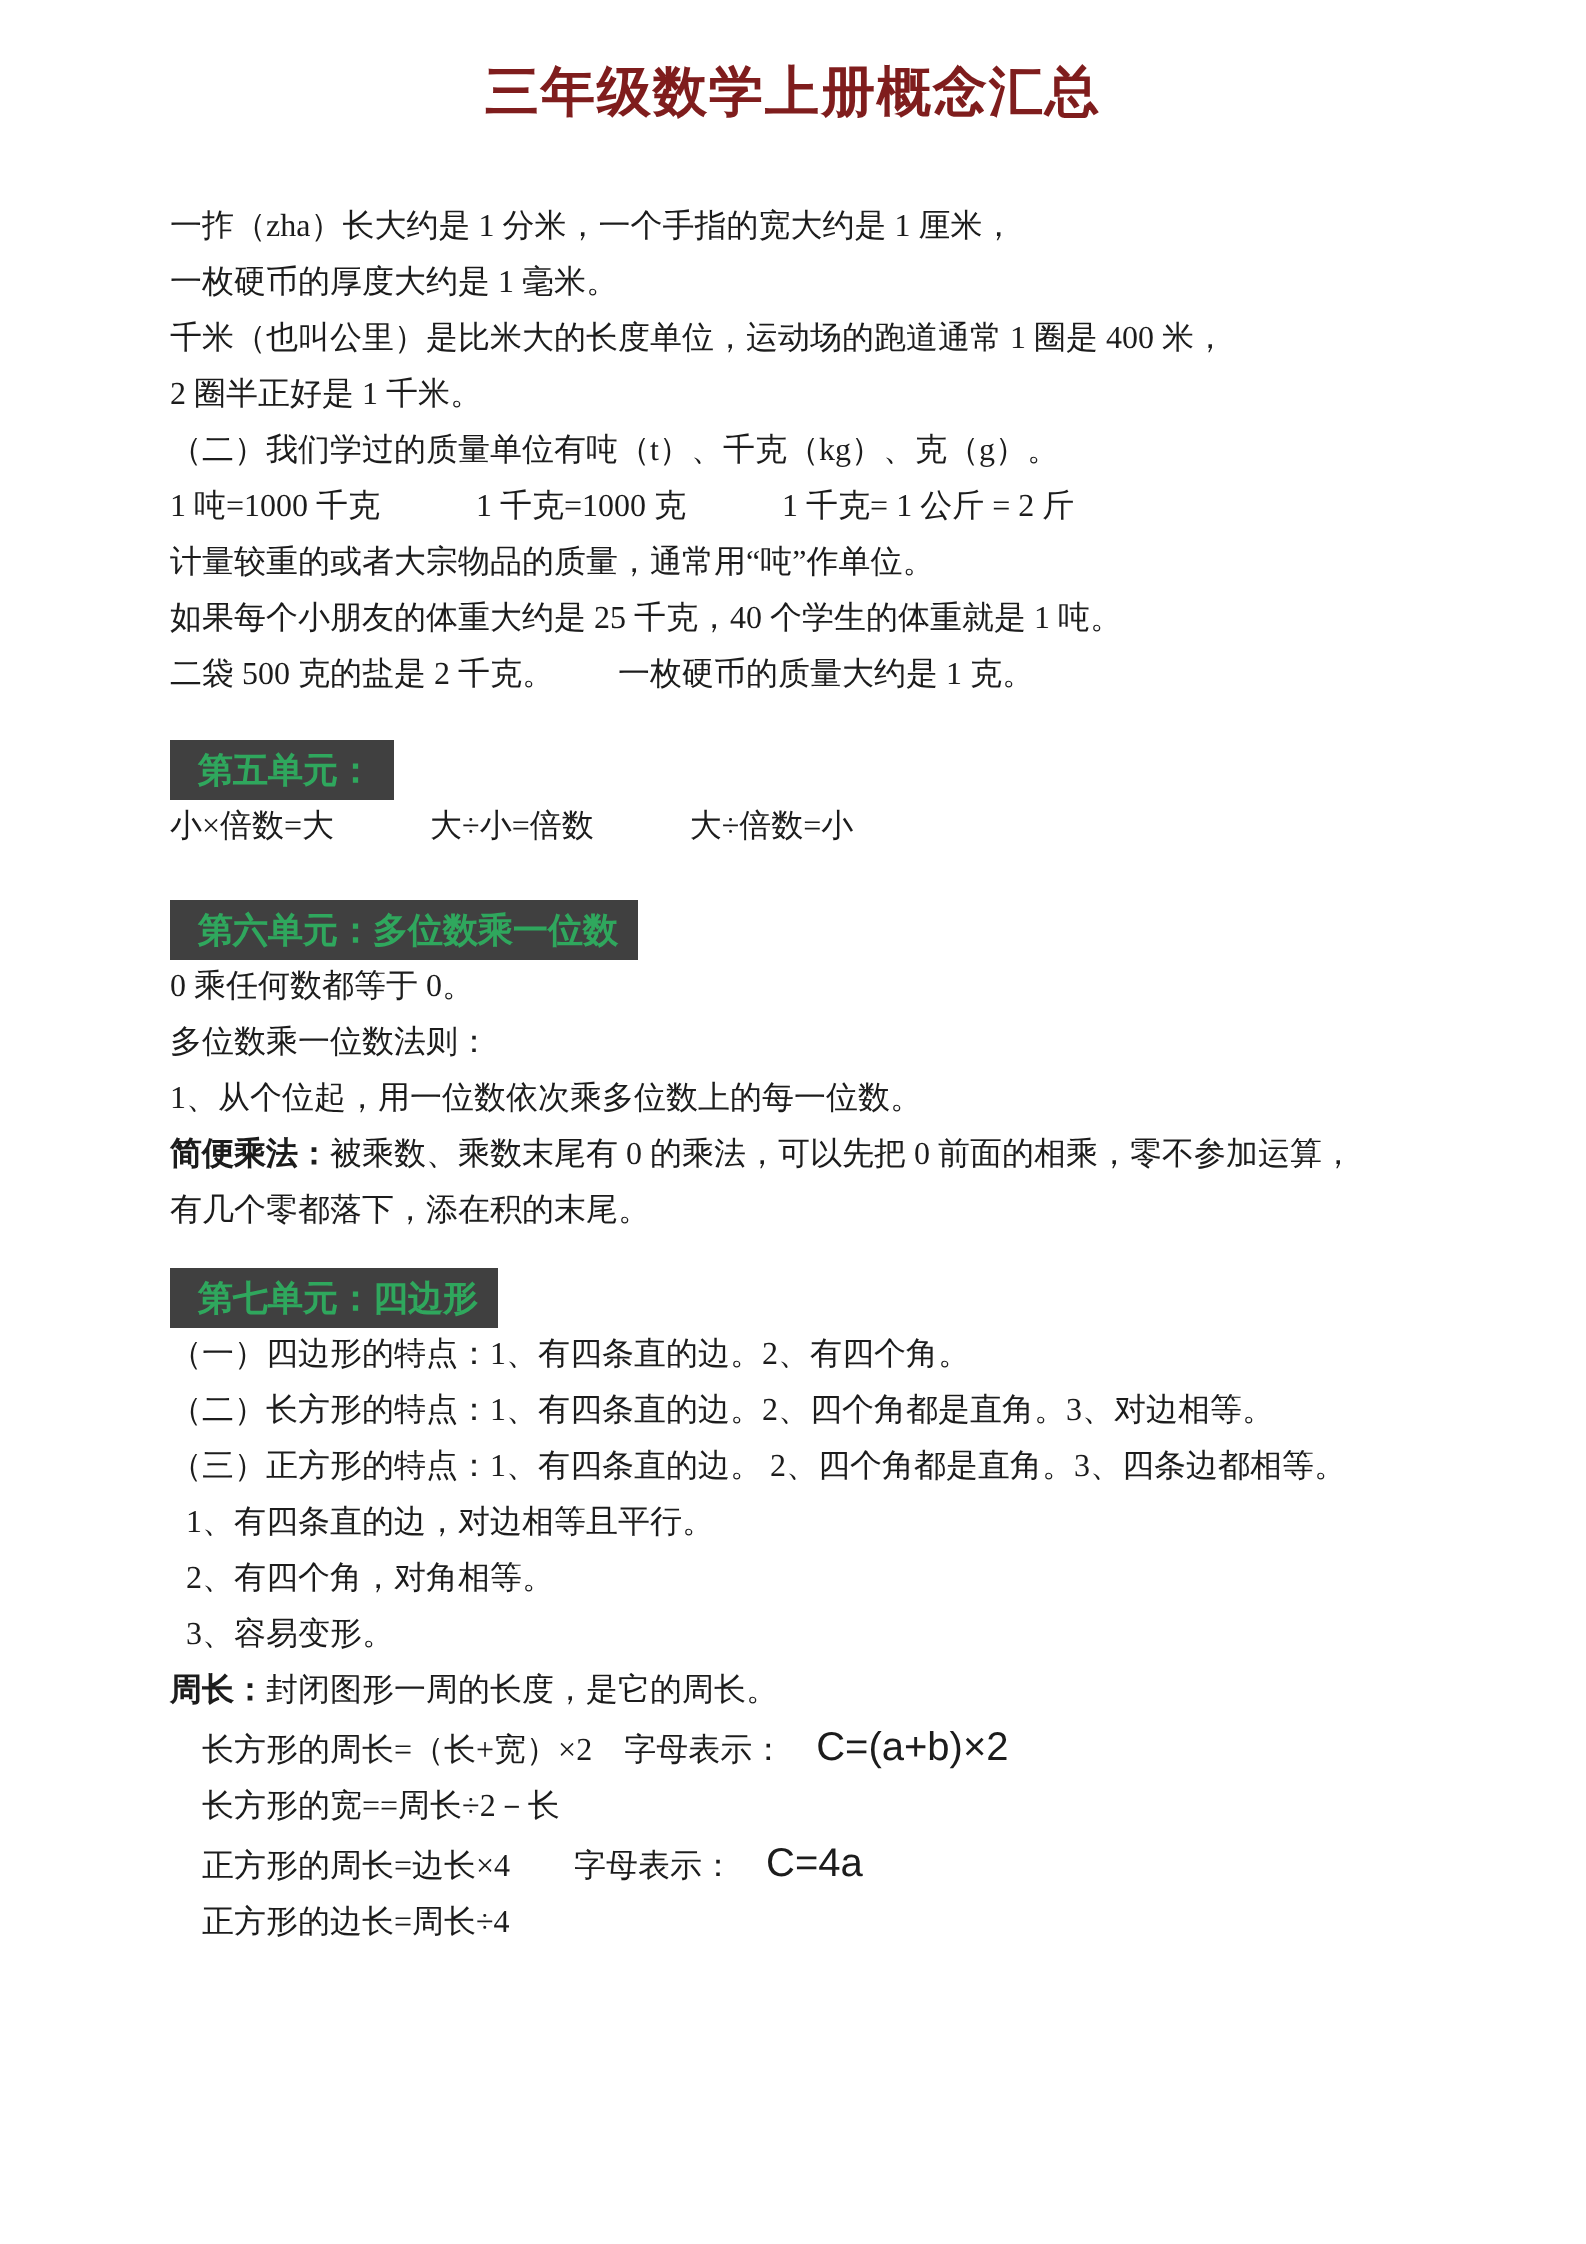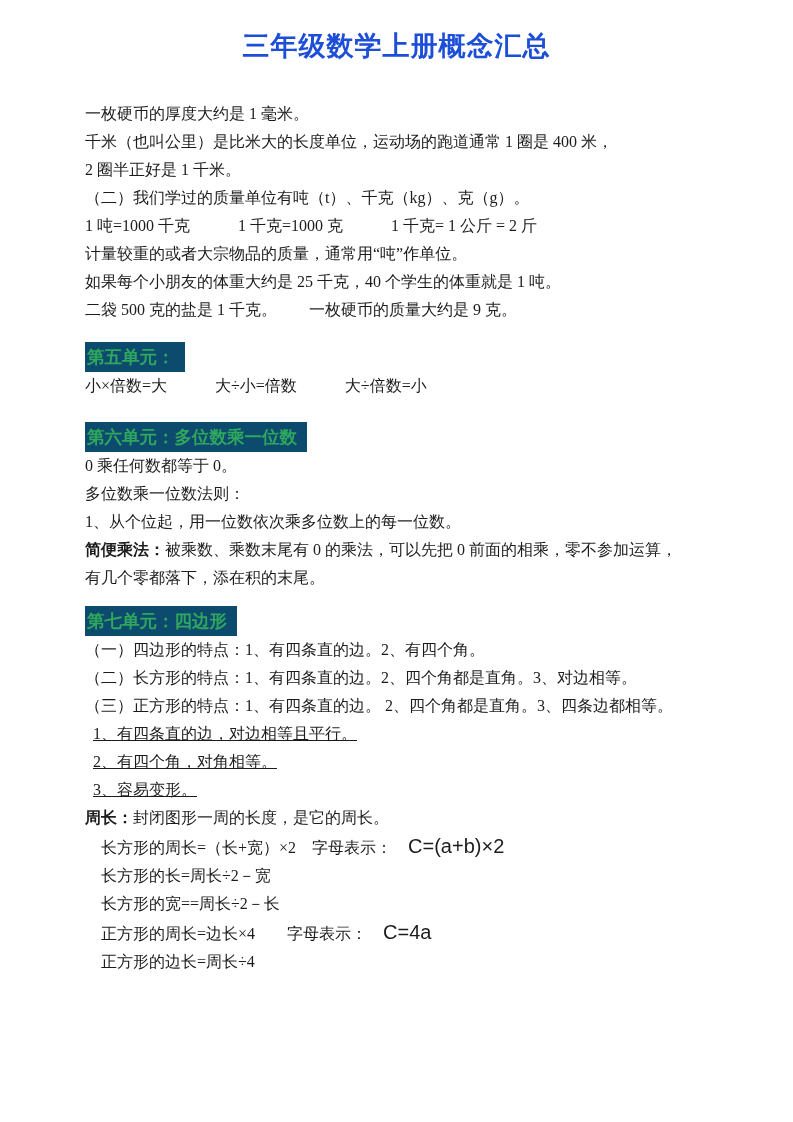--- a/index.html
+++ b/index.html
@@ -14,90 +14,90 @@
     overflow: hidden;
     box-sizing: border-box;
   }
   .doc-title {
     margin: 28px 0 36px 0;
     text-align: center;
     font-family: "Liberation Sans", "DejaVu Sans", sans-serif;
     font-size: 27px;
     font-weight: bold;
     letter-spacing: 1px;
-    color: #1d4ed8;
+    color: #7f1d1d;
   }
   .body-area {
     padding: 0 60px 0 85px;
     font-size: 16px;
     line-height: 28px;
   }
   .line {
     margin: 0;
     white-space: pre-wrap;
   }
   .section-heading {
     margin: 0;
     line-height: 28px;
     font-size: 17.5px;
   }
   .mt-unit5 { margin-top: 18px; }
   .mt-unit6 { margin-top: 22px; }
   .mt-unit7 { margin-top: 14px; }
   .hl {
     display: inline-block;
-    background: #0c4a6e;
+    background: #404040;
     color: #2fa75d;
     font-weight: bold;
     font-family: "Liberation Sans", "DejaVu Sans", sans-serif;
-    padding: 1px 10px 1px 2px;
+    padding: 1px 10px 1px 14px;
   }
-  .indent-sm { padding-left: 8px; text-decoration: underline; }
+  .indent-sm { padding-left: 8px; }
   .indent-md { padding-left: 16px; }
   .term { font-weight: bold; }
   .formula-latin {
     font-family: "Liberation Sans", "DejaVu Sans", sans-serif;
     font-size: 20px;
   }
 </style>
 </head>
 <body>
 
 <div class="page">
   <h1 class="doc-title">三年级数学上册概念汇总</h1>
 
   <div class="body-area">
 
+    <p class="line">一拃（zha）长大约是 1 分米，一个手指的宽大约是 1 厘米，</p>
     <p class="line">一枚硬币的厚度大约是 1 毫米。</p>
     <p class="line">千米（也叫公里）是比米大的长度单位，运动场的跑道通常 1 圈是 400 米，</p>
     <p class="line">2 圈半正好是 1 千米。</p>
     <p class="line">（二）我们学过的质量单位有吨（t）、千克（kg）、克（g）。</p>
     <p class="line">1 吨=1000 千克　　　1 千克=1000 克　　　1 千克= 1 公斤 = 2 斤</p>
     <p class="line">计量较重的或者大宗物品的质量，通常用“吨”作单位。</p>
     <p class="line">如果每个小朋友的体重大约是 25 千克，40 个学生的体重就是 1 吨。</p>
-    <p class="line">二袋 500 克的盐是 1 千克。　　一枚硬币的质量大约是 9 克。</p>
+    <p class="line">二袋 500 克的盐是 2 千克。　　一枚硬币的质量大约是 1 克。</p>
 
     <h2 class="section-heading mt-unit5"><span class="hl">第五单元：</span></h2>
     <p class="line">小×倍数=大　　　大÷小=倍数　　　大÷倍数=小</p>
 
     <h2 class="section-heading mt-unit6"><span class="hl">第六单元：多位数乘一位数</span></h2>
     <p class="line">0 乘任何数都等于 0。</p>
     <p class="line">多位数乘一位数法则：</p>
     <p class="line">1、从个位起，用一位数依次乘多位数上的每一位数。</p>
     <p class="line"><span class="term">简便乘法：</span><span>被乘数、乘数末尾有 0 的乘法，可以先把 0 前面的相乘，零不参加运算，</span></p>
     <p class="line">有几个零都落下，添在积的末尾。</p>
 
     <h2 class="section-heading mt-unit7"><span class="hl">第七单元：四边形</span></h2>
     <p class="line">（一）四边形的特点：1、有四条直的边。2、有四个角。</p>
     <p class="line">（二）长方形的特点：1、有四条直的边。2、四个角都是直角。3、对边相等。</p>
     <p class="line">（三）正方形的特点：1、有四条直的边。 2、四个角都是直角。3、四条边都相等。</p>
     <p class="line indent-sm">1、有四条直的边，对边相等且平行。</p>
     <p class="line indent-sm">2、有四个角，对角相等。</p>
     <p class="line indent-sm">3、容易变形。</p>
     <p class="line"><span class="term">周长：</span><span>封闭图形一周的长度，是它的周长。</span></p>
     <p class="line indent-md"><span>长方形的周长=（长+宽）×2　字母表示：　</span><span class="formula-latin">C=(a+b)×2</span></p>
-    <p class="line indent-md"><span>长方形的长=周长÷2－宽</span></p>
     <p class="line indent-md"><span>长方形的宽==周长÷2－长</span></p>
     <p class="line indent-md"><span>正方形的周长=边长×4　　字母表示：　</span><span class="formula-latin">C=4a</span></p>
     <p class="line indent-md"><span>正方形的边长=周长÷4</span></p>
 
   </div>
 </div>
 
 </body></html>

